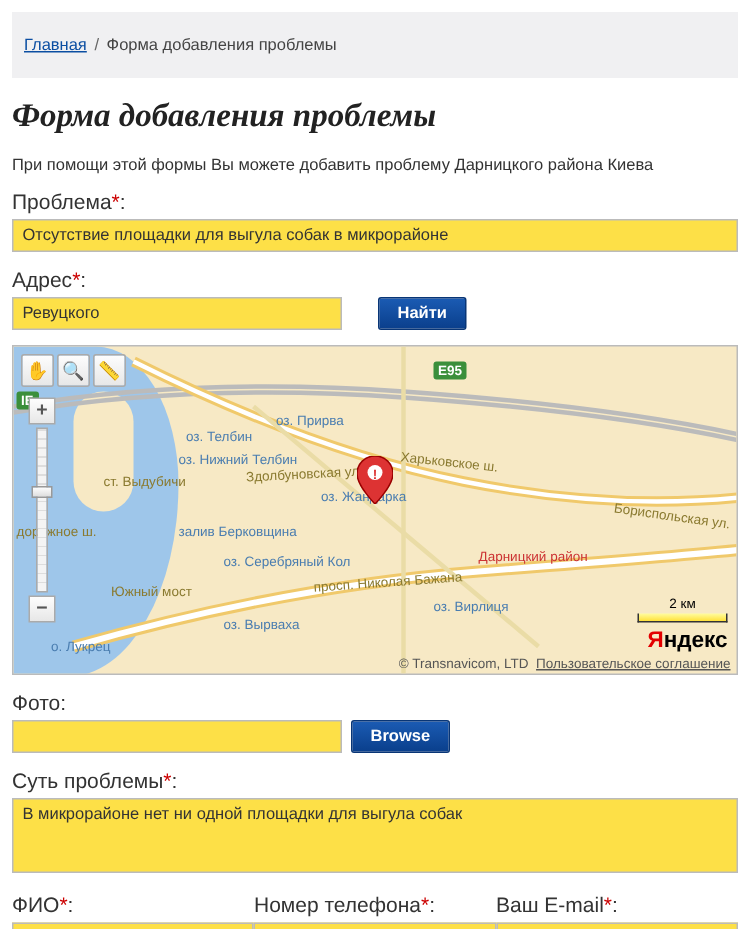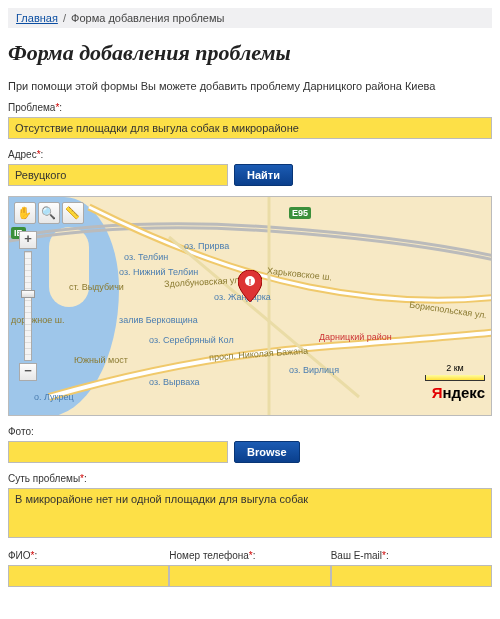--- a/index.html
+++ b/index.html
@@ -1,28 +1,28 @@
 <!DOCTYPE html>
 <html><head>
 <meta charset="utf-8">
 <style>
   * { box-sizing: border-box; margin: 0; padding: 0; }
   body { font-family: Arial, sans-serif; font-size: 11px; color: #333; padding: 8px; width: 500px; }
-  .breadcrumb { background: #f0f0f2; padding: 4px 8px; margin-bottom: 12px; font-size: 11px; }
+  .breadcrumb { background: #f0f0f2; padding: 16px 8px; margin-bottom: 12px; font-size: 11px; }
   .breadcrumb a { color: #0b4ea2; text-decoration: underline; }
   .breadcrumb span.sep { color: #666; margin: 0 2px; }
   .breadcrumb span.cur { color: #444; }
   h1 { font-size: 22px; font-style: italic; font-weight: bold; color: #222; margin-bottom: 14px; font-family: Georgia, 'Times New Roman', serif; }
   .intro { font-size: 11px; color: #333; margin-bottom: 10px; }
   .field { margin-bottom: 10px; }
-  .field-label { font-size: 10px; color: #333; margin-bottom: 4px; display: block; }
+  .field-label { font-size: 14px; color: #333; margin-bottom: 4px; display: block; }
   .req { color: #c00; }
   input[type=text], textarea { border: 1px solid #bbb; padding: 4px 6px; font-size: 11px; font-family: Arial, sans-serif; color: #333; width: 100%; background: #fde047; }
   textarea { height: 50px; resize: none; }
-  .addr-row { display: flex; gap: 6px; align-items: stretch; }
+  .addr-row { display: flex; gap: 24px; align-items: stretch; }
   .addr-row input { flex: 0 0 220px; }
   .btn { background: linear-gradient(#1b5bb3, #0a3f8c); color: #fff; border: 1px solid #083576; font-size: 11px; font-weight: bold; padding: 4px 12px; cursor: pointer; border-radius: 2px; }
   .map-wrap { border: 1px solid #bbb; width: 100%; height: 220px; position: relative; background: #f7e9c5; overflow: hidden; margin-bottom: 10px; }
   .map-toolbar { position: absolute; top: 5px; left: 5px; display: flex; gap: 2px; }
   .map-tool { width: 22px; height: 22px; background: linear-gradient(#fdfdfd,#e7e7e7); border: 1px solid #aaa; border-radius: 2px; display:flex; align-items:center; justify-content:center; font-size:12px; cursor:pointer; }
   .zoom-rail { position: absolute; left: 10px; top: 34px; width: 18px; display:flex; flex-direction:column; align-items:center; }
   .zoom-btn { width: 18px; height: 18px; background: linear-gradient(#fdfdfd,#e7e7e7); border:1px solid #aaa; font-size:13px; line-height:14px; text-align:center; cursor:pointer; font-weight:bold; color:#555; }
   .zoom-track { width: 8px; height: 110px; background: repeating-linear-gradient(#ddd,#ddd 1px,#f4f4f4 1px,#f4f4f4 6px); border:1px solid #aaa; margin:2px 0; position:relative; }
   .zoom-thumb { position:absolute; left:-4px; width:14px; height:8px; background:linear-gradient(#fdfdfd,#ddd); border:1px solid #999; top:38px; }
   .pin { position:absolute; left:50%; top:48%; transform:translate(-50%,-100%); }
@@ -119,20 +119,24 @@
         <path d="M12 0C5.4 0 0 5.2 0 11.6 0 20 12 32 12 32s12-12 12-20.4C24 5.2 18.6 0 12 0z" fill="#d33" stroke="#900"></path>
         <circle cx="12" cy="11" r="5" fill="#fff"></circle>
         <text x="12" y="15" text-anchor="middle" font-size="9" fill="#d33" font-weight="bold">!</text>
       </svg>
   </div>
   <div class="scalebar">
     <span>2 км</span>
     <div class="bar"></div>
   </div>
   <div class="yandex"><span class="y">Я</span><span class="rest">ндекс</span></div>
+  <div class="mapcredit">
+    <span>© Transnavicom, LTD</span>&nbsp;
+    <a href="#">Пользовательское соглашение</a>
+  </div>
 </div>
 
 <div class="field">
   <label class="field-label">Фото:</label>
   <div class="photo-row">
     <input type="text" style="">
     <button class="btn">Browse</button>
   </div>
 </div>
 

